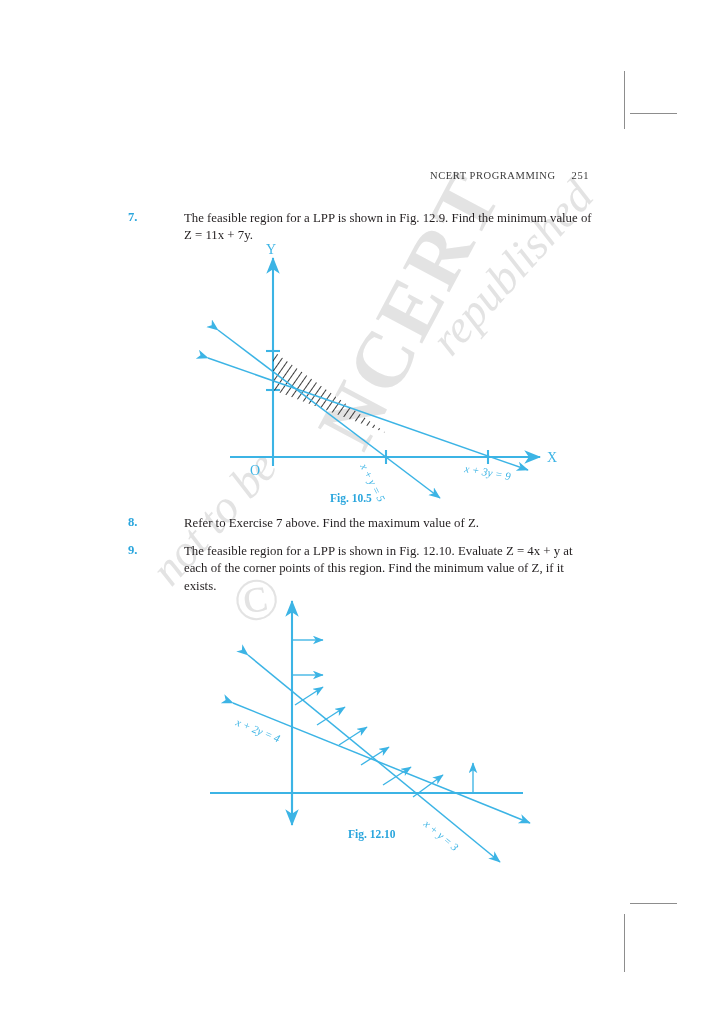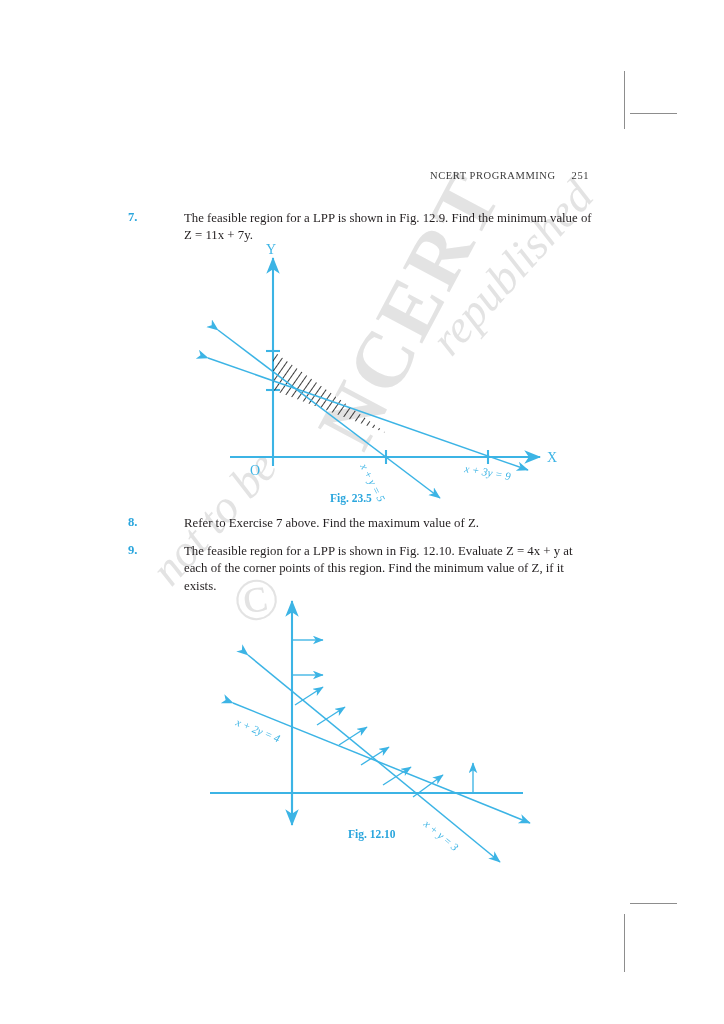--- a/index.html
+++ b/index.html
@@ -190,21 +190,21 @@
 
       <line class="dataline" x1="18" y1="120" x2="338" y2="232" marker-start="url(#ah)" marker-end="url(#ah)"></line>
 
       <text class="axlabel" x="357" y="224">X</text>
       <text class="axlabel" x="76" y="16">Y</text>
       <text class="axlabel" x="60" y="237" font-size="12">O</text>
 
       <text class="eqlabel" x="274" y="234" transform="rotate(10 274 234)">x + 3y = 9</text>
       <text class="eqlabel" x="170" y="228" transform="rotate(63 170 228)">x + y = 5</text>
     </svg>
-    <div class="figcap" style="left:140px; top:254px;">Fig. 23.5</div>
+    <div class="figcap" style="left:140px; top:254px;">Fig. 10.5</div>
   </div>
 
   <div class="qblock" style="top:515px;">
     <div class="qnum">8.</div>
     <div class="qtext">Refer to Exercise 7 above. Find the maximum value of Z.</div>
   </div>
 
   <div class="qblock" style="top:543px;">
     <div class="qnum">9.</div>
     <div class="qtext">The feasible region for a LPP is shown in Fig. 12.10. Evaluate Z = 4x + y at each of the corner points of this region. Find the minimum value of Z, if it exists.</div>

